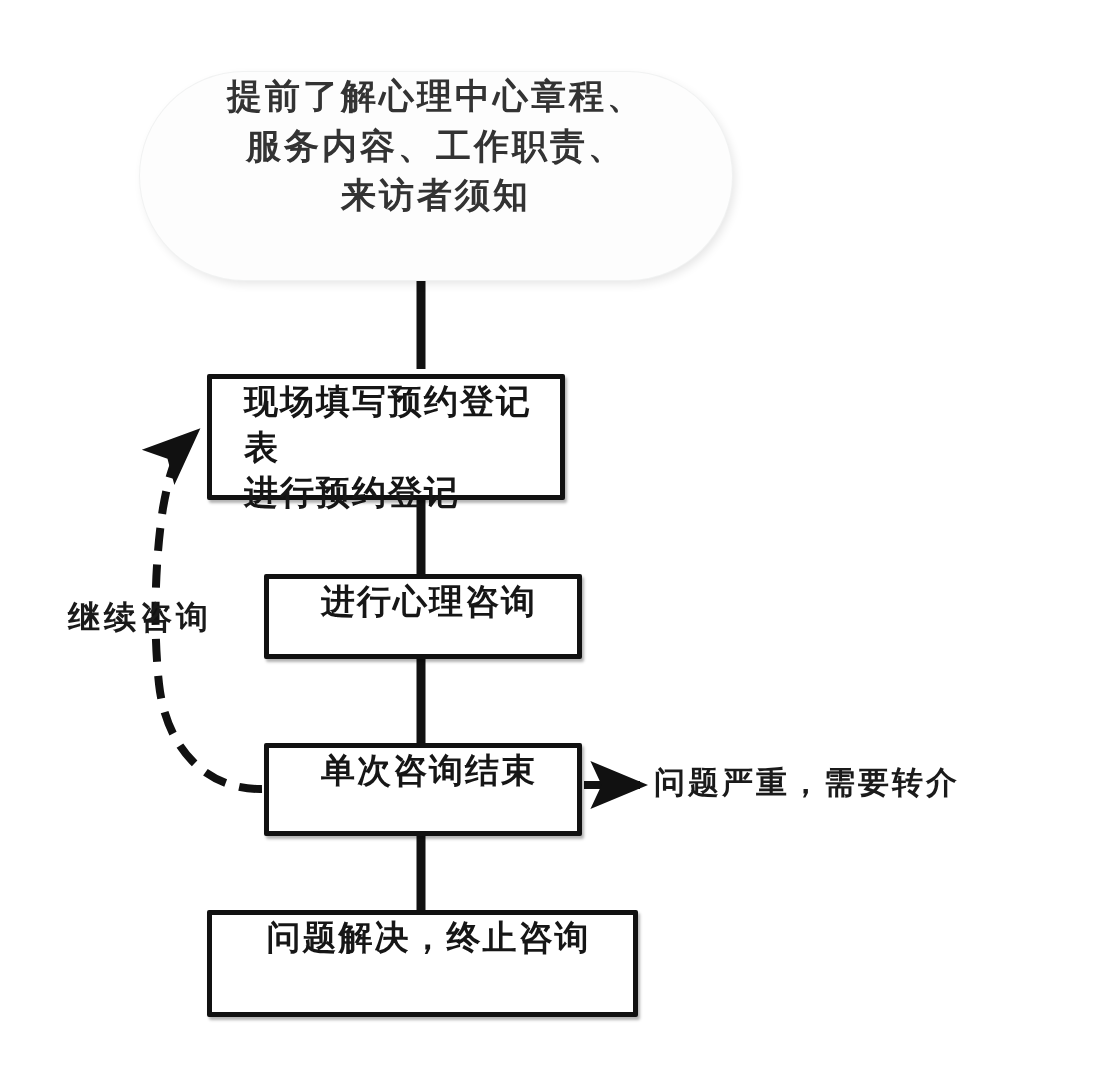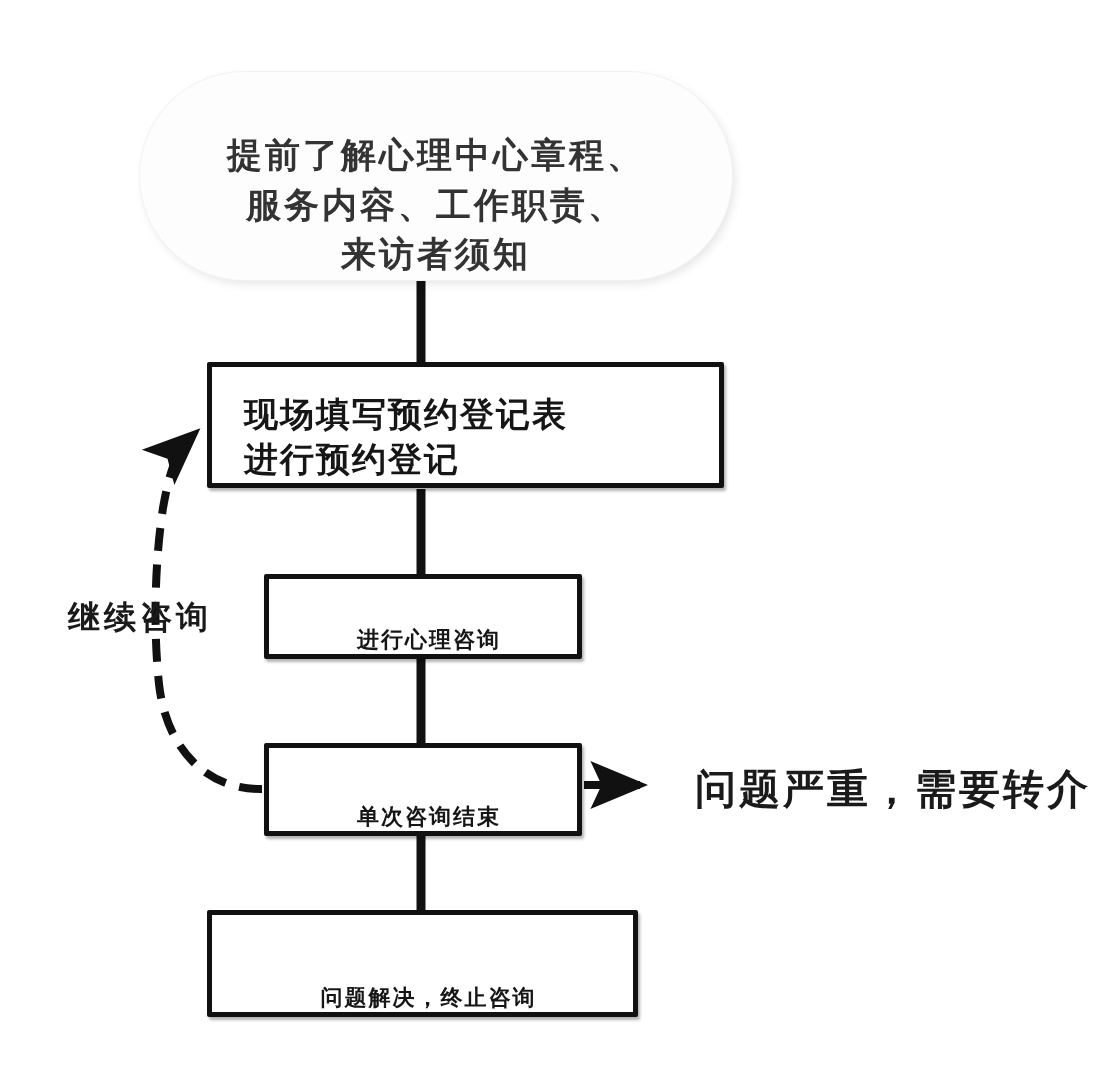--- a/index.html
+++ b/index.html
@@ -23,21 +23,21 @@
     left: 0;
     top: 0;
     width: 1098px;
     height: 1078px;
     pointer-events: none;
   }
   .node {
     position: absolute;
     box-sizing: border-box;
     display: flex;
-    align-items: flex-end;
+    align-items: flex-start;
     background: #ffffff;
   }
   .node-box {
     border: 5px solid #111111;
     border-radius: 2px;
     box-shadow: 2px 3px 3px rgba(0,0,0,0.30);
   }
   .node-stadium {
     border-radius: 999px;
     background: #fdfdfd;
@@ -59,44 +59,43 @@
     color: #333333;
   }
   .box-text-left {
     text-align: left;
     padding-left: 32px;
     font-size: 34px;
   }
   .box-text-center {
     width: 100%;
     text-align: center;
-    font-size: 22px;
+    font-size: 34px;
     margin-left: 12px;
   }
   .free-label {
     position: absolute;
     color: #1a1a1a;
     font-weight: 700;
     letter-spacing: 3px;
     white-space: nowrap;
   }
   #node-referral-label {
     left: 654px;
     top: 762px;
-    font-size: 41px;
-    margin-left: 41px;
+    font-size: 31px;
   }
   #edge-loop-label {
     left: 68px;
     top: 596px;
     font-size: 32px;
     letter-spacing: 4px;
   }
   #node-intro   { left: 140px; top: 72px;  width: 592px; height: 208px; }
-  #node-register{ left: 207px; top: 362px; width: 517px; height: 126px; }
+  #node-register{ left: 207px; top: 374px; width: 358px; height: 126px; }
   #node-counsel { left: 264px; top: 574px; width: 318px; height: 85px;  }
   #node-session { left: 264px; top: 743px; width: 318px; height: 93px;  }
   #node-resolved{ left: 207px; top: 910px; width: 431px; height: 107px;  }
 </style>
 </head>
 <body>
 
 <div id="flow-canvas">
 
   <svg id="edge-layer" viewBox="0 0 1098 1078" xmlns="http://www.w3.org/2000/svg">

